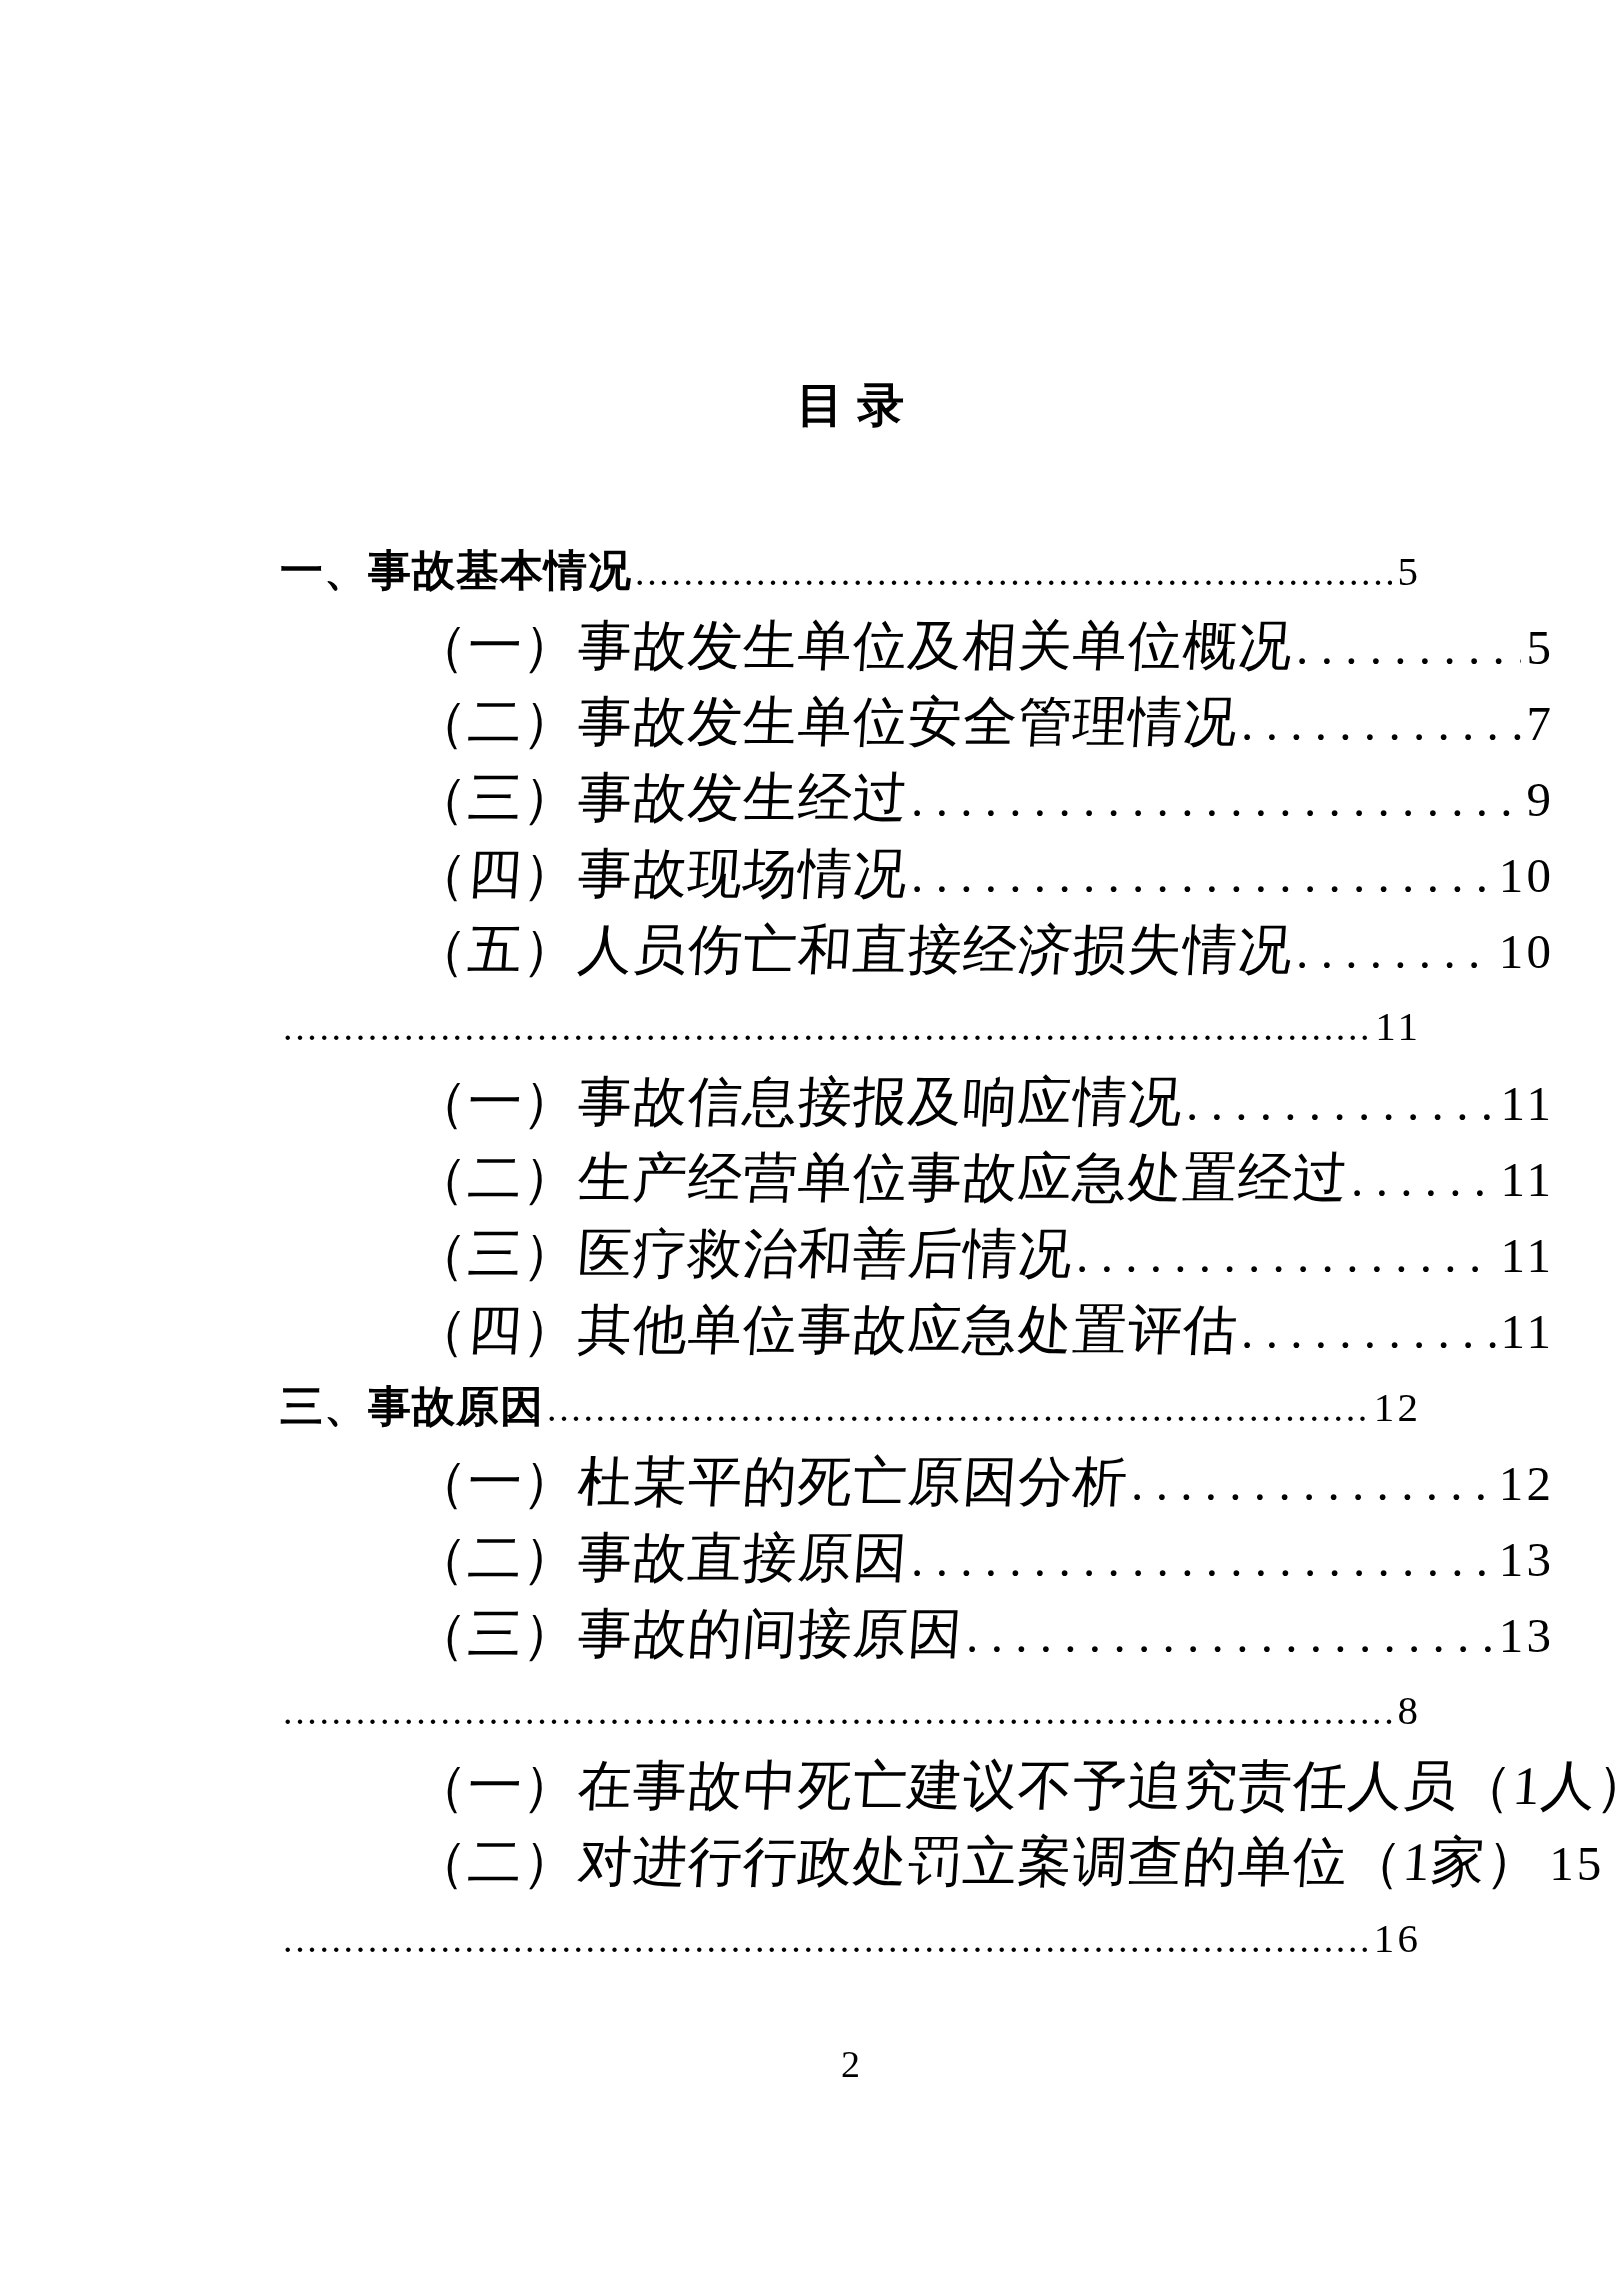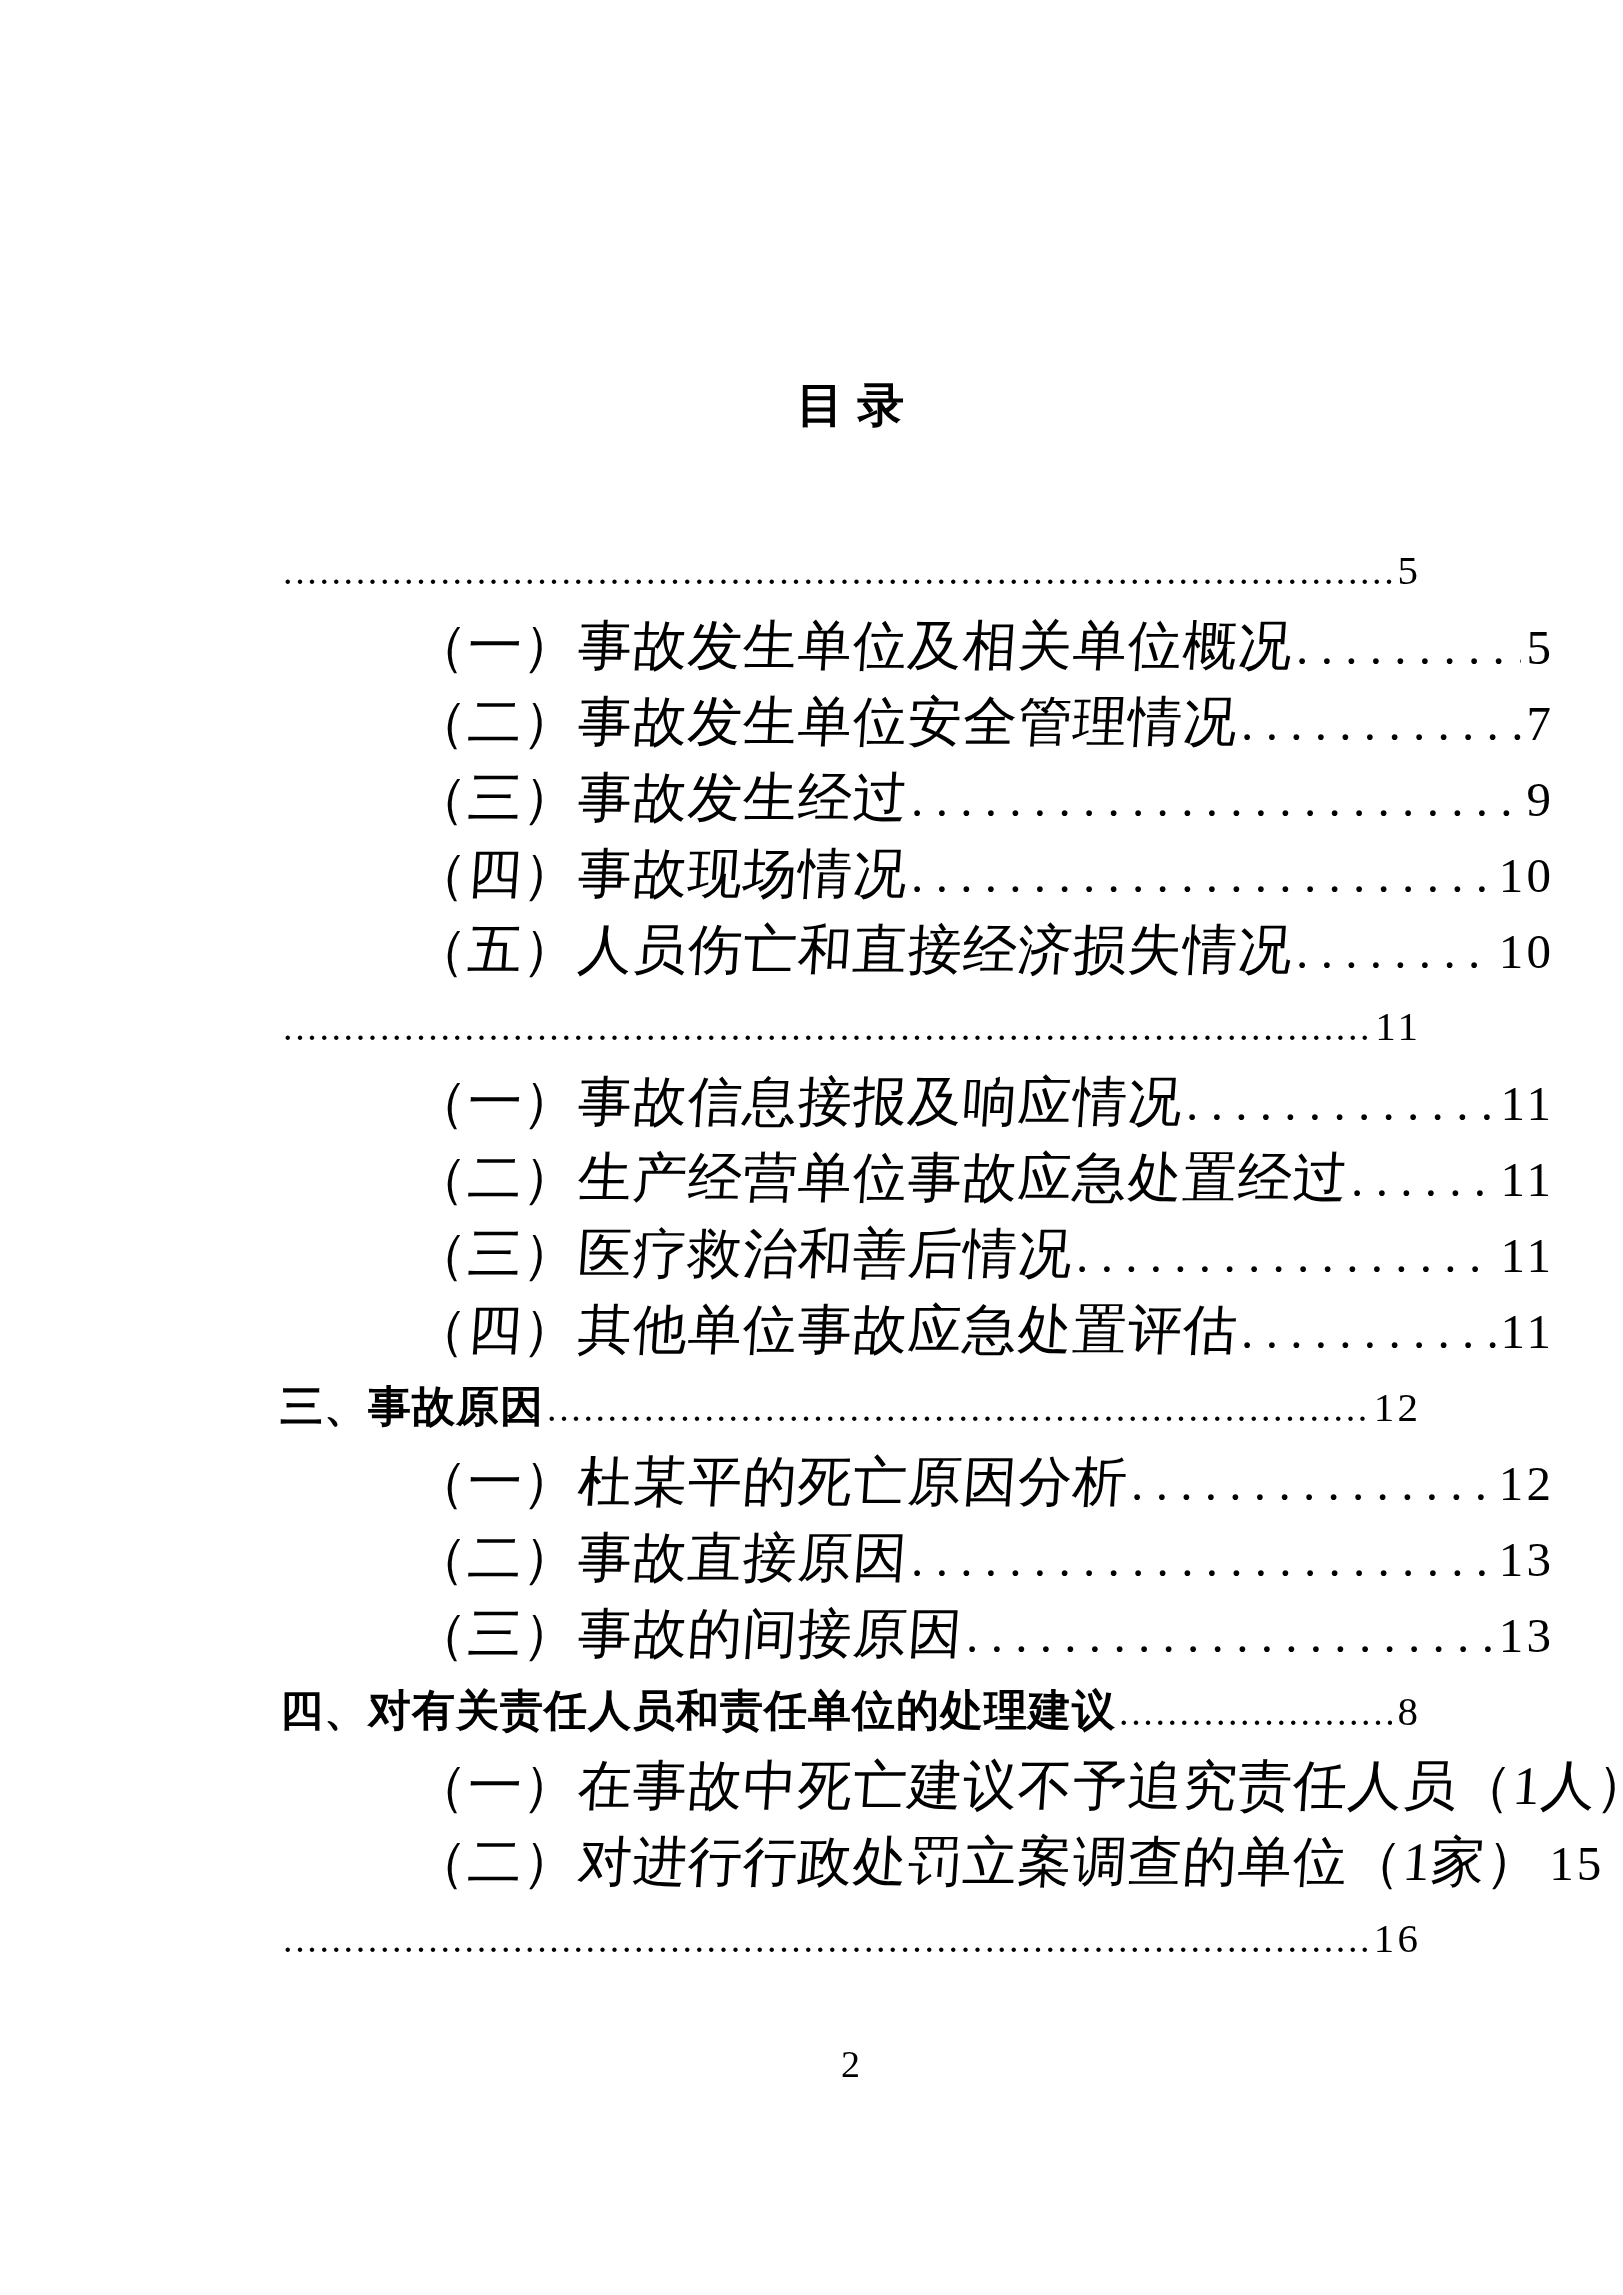--- a/index.html
+++ b/index.html
@@ -107,20 +107,21 @@
   }
 </style>
 </head>
 <body>
 
 <div class="page">
   <h1 class="doc-title">目录</h1>
 
   <main class="toc">
       <div class="toc-row level-1">
+        <span class="toc-label">一、事故基本情况</span>
         <span class="toc-leader" aria-hidden="true">......................................................................................................................................................</span>
         <span class="toc-page">5</span>
       </div>
       <div class="toc-row level-2">
         <span class="toc-label">（一）事故发生单位及相关单位概况</span>
         <span class="toc-leader" aria-hidden="true">......................................................................................................................................................</span>
         <span class="toc-page">5</span>
       </div>
       <div class="toc-row level-2">
         <span class="toc-label">（二）事故发生单位安全管理情况</span>
@@ -180,21 +181,20 @@
         <span class="toc-label">（二）事故直接原因</span>
         <span class="toc-leader" aria-hidden="true">......................................................................................................................................................</span>
         <span class="toc-page">13</span>
       </div>
       <div class="toc-row level-2">
         <span class="toc-label">（三）事故的间接原因</span>
         <span class="toc-leader" aria-hidden="true">......................................................................................................................................................</span>
         <span class="toc-page">13</span>
       </div>
       <div class="toc-row level-1">
-        <span class="toc-label">四、对有关责任人员和责任单位的处理建议</span>
         <span class="toc-leader" aria-hidden="true">......................................................................................................................................................</span>
         <span class="toc-page">8</span>
       </div>
       <div class="toc-row level-2">
         <span class="toc-label">（一）在事故中死亡建议不予追究责任人员（1人）</span>
         <span class="toc-leader" aria-hidden="true">......................................................................................................................................................</span>
       </div>
       <div class="toc-row level-2">
         <span class="toc-label">（二）对进行行政处罚立案调查的单位（1家）</span>
         <span class="toc-leader" aria-hidden="true">......................................................................................................................................................</span>

